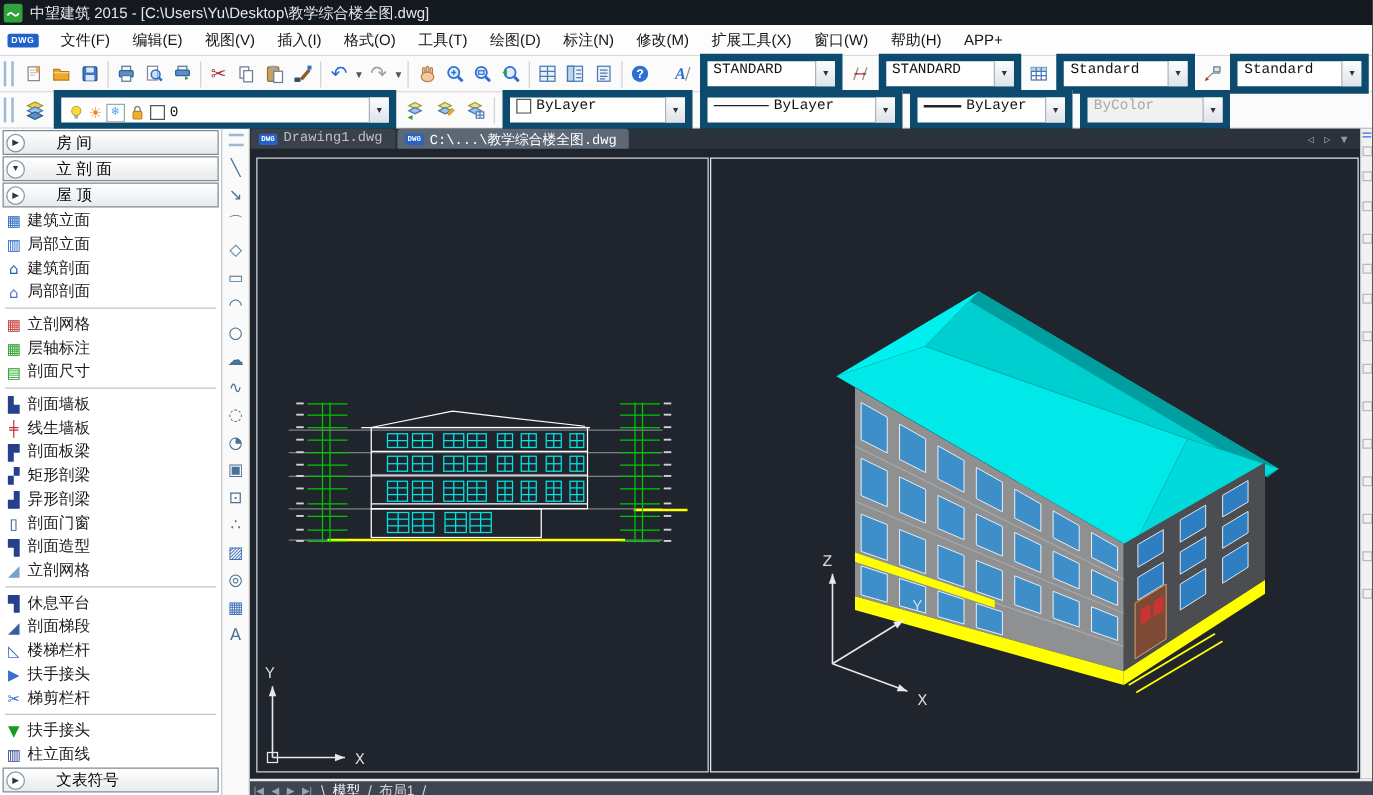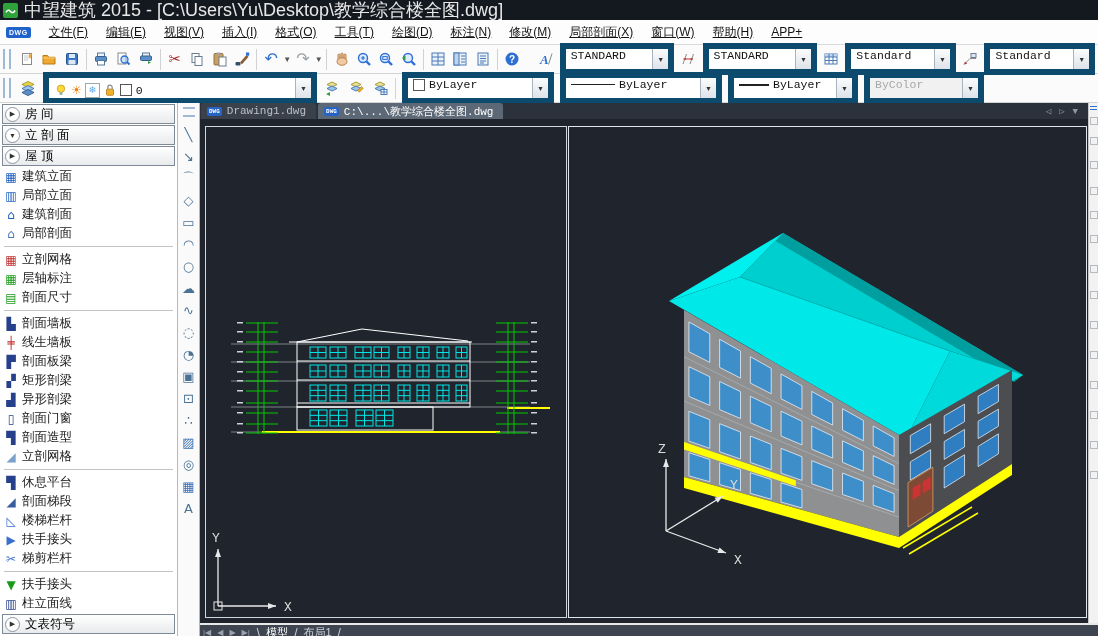--- a/index.html
+++ b/index.html
@@ -1,19 +1,19 @@
 <!DOCTYPE html>
 <html><head>
 <meta charset="utf-8">
 <style>
   html,body{margin:0;padding:0;background:#000;}
   #root{position:relative;width:1098px;height:636px;overflow:hidden;background:#fff;
         font-family:"Liberation Sans",sans-serif;-webkit-font-smoothing:antialiased;}
   
-  .titlebar{height:20px;background:#14181f;color:#e8e8e8;display:flex;align-items:center;font-size:18px;}
+  .titlebar{height:20px;background:#14181f;color:#e8e8e8;display:flex;align-items:center;font-size:12px;}
   .app-logo{width:15px;height:15px;margin:0 6px 0 3px;border-radius:2px;background:#2fa23c;display:flex;align-items:center;justify-content:center;}
   
   .menubar{height:24px;background:#fdfdfd;border-bottom:1px solid #d9d9d9;display:flex;align-items:center;font-size:12px;color:#141414;}
   .dwg-badge{background:#1f62c9;color:#fff;font-size:7px;font-weight:bold;border-radius:2px;padding:2px 3px;margin:0 9px 0 6px;letter-spacing:.5px;}
   .menu-item{padding:0 9px;height:100%;display:flex;align-items:center;cursor:default;}
   
   .toolbar{height:28px;background:#fbfbfb;border-bottom:1px solid #d4d4d4;display:flex;align-items:center;}
   .grip{width:4px;height:20px;border-left:2px solid #9db9d6;border-right:2px solid #9db9d6;margin:0 5px 0 3px;}
   .tbtn{width:24px;height:24px;display:flex;align-items:center;justify-content:center;border-radius:2px;}
   .tsep{width:1px;height:21px;background:#d2d2d2;margin:0 3px;}
@@ -27,21 +27,21 @@
   .combo.disabled{background:#f1f1f1;}
   .combo.disabled .val{color:#a8a8a8;}
   .swatch{width:10px;height:10px;border:1px solid #555;background:#fff;display:inline-block;}
   .ltline{display:inline-block;width:44px;border-top:1px solid #222;}
   .lwline{display:inline-block;width:30px;border-top:2px solid #222;}
   .fbox{display:inline-flex;width:13px;height:13px;border:1px solid #9aa;align-items:center;justify-content:center;}
   
   .main{display:flex;height:536px;}
   .sidebar{width:177px;background:#fff;border-right:1px solid #b8b8b8;overflow:hidden;font-size:12.5px;}
   .pal-header{margin:1px 2px;height:18px;border:1px solid #7e8a96;background:linear-gradient(#ffffff,#e8eaec);
-              display:flex;align-items:center;color:#000;}
+              display:flex;align-items:center;color:#000;gap:20px;}
   .hbtn{width:13px;height:13px;border:1px solid #8a96a2;border-radius:50%;margin:0 5px 0 2px;display:flex;
         align-items:center;justify-content:center;font-size:7px;color:#333;background:#fff;}
   .pal-item{height:19px;display:flex;align-items:center;color:#1a1a1a;}
   .pal-icon{width:22px;text-align:center;font-size:12px;line-height:1;font-family:"DejaVu Sans",sans-serif;}
   .pal-sep{border-top:1px solid #c3c3c3;margin:3px 4px;}
   .drawbar{width:21px;background:#fafafa;border-right:1px solid #b8b8b8;display:flex;flex-direction:column;align-items:center;}
   .db-grip{width:12px;height:6px;border-top:2px solid #9db9d6;border-bottom:2px solid #9db9d6;margin:4px 0 6px;}
   .db-btn{width:19px;height:22px;display:flex;align-items:center;justify-content:center;font-size:13px;
           color:#4a7296;font-family:"DejaVu Sans",sans-serif;}
   
@@ -73,31 +73,31 @@
     <span class="app-logo">
       <svg width="11" height="11" viewBox="0 0 12 12">
           <path d="M1 8 q2.5-4 5-1 t5-1" stroke="#fff" stroke-width="1.6" fill="none"></path>
         </svg>
     </span>
     <span>中望建筑 2015  - [C:\Users\Yu\Desktop\教学综合楼全图.dwg]</span>
   </div>
 
   <div class="menubar">
     <span class="dwg-badge">DWG</span>
-    <div id="menu-items" style="display:flex;height:100%;text-decoration:underline;">
+    <div id="menu-items" style="display:flex;height:100%;">
         <span class="menu-item">文件(F)</span>
         <span class="menu-item">编辑(E)</span>
         <span class="menu-item">视图(V)</span>
         <span class="menu-item">插入(I)</span>
         <span class="menu-item">格式(O)</span>
         <span class="menu-item">工具(T)</span>
         <span class="menu-item">绘图(D)</span>
         <span class="menu-item">标注(N)</span>
         <span class="menu-item">修改(M)</span>
-        <span class="menu-item">局部剖面(X)</span>
+        <span class="menu-item">扩展工具(X)</span>
         <span class="menu-item">窗口(W)</span>
         <span class="menu-item">帮助(H)</span>
         <span class="menu-item">APP+</span>
       </div>
   </div>
 
   <div class="toolbar" id="toolbar1">
       <span class="grip"></span>
       <span class="tbtn">
         <svg width="16" height="16" viewBox="0 0 16 16">

